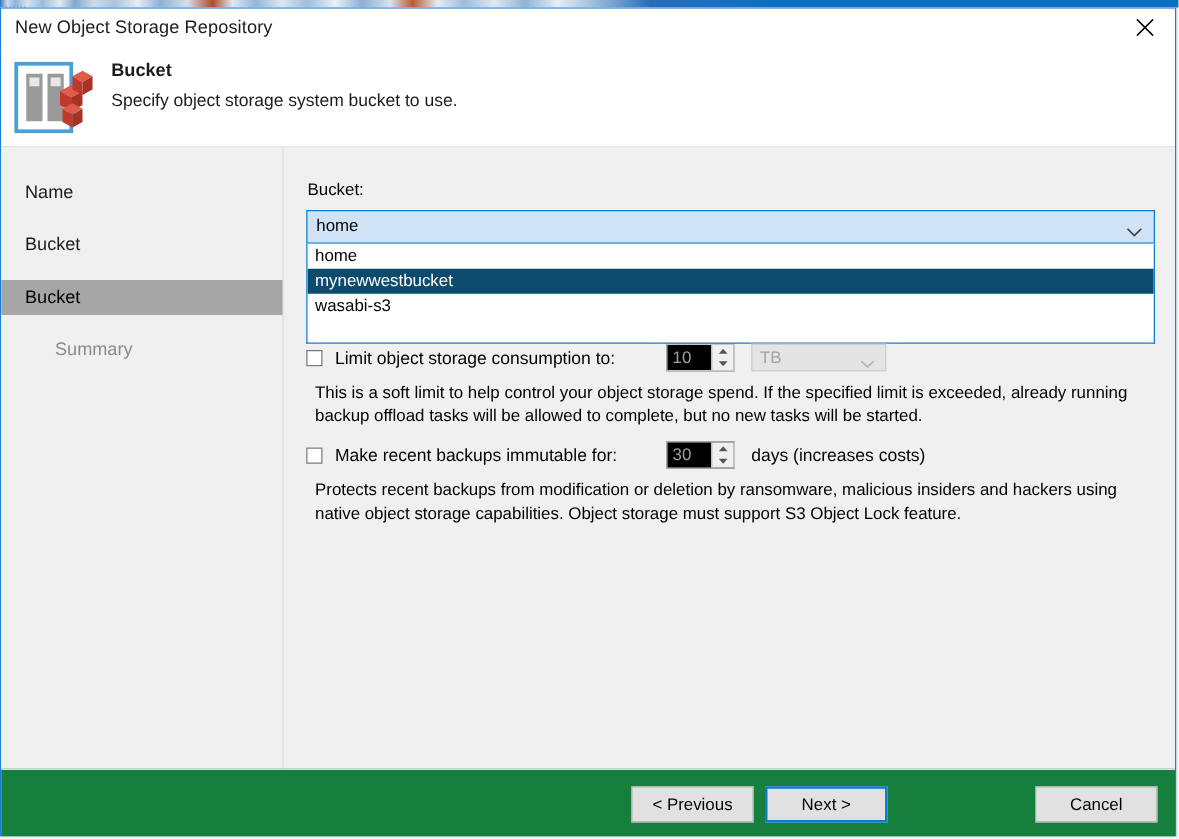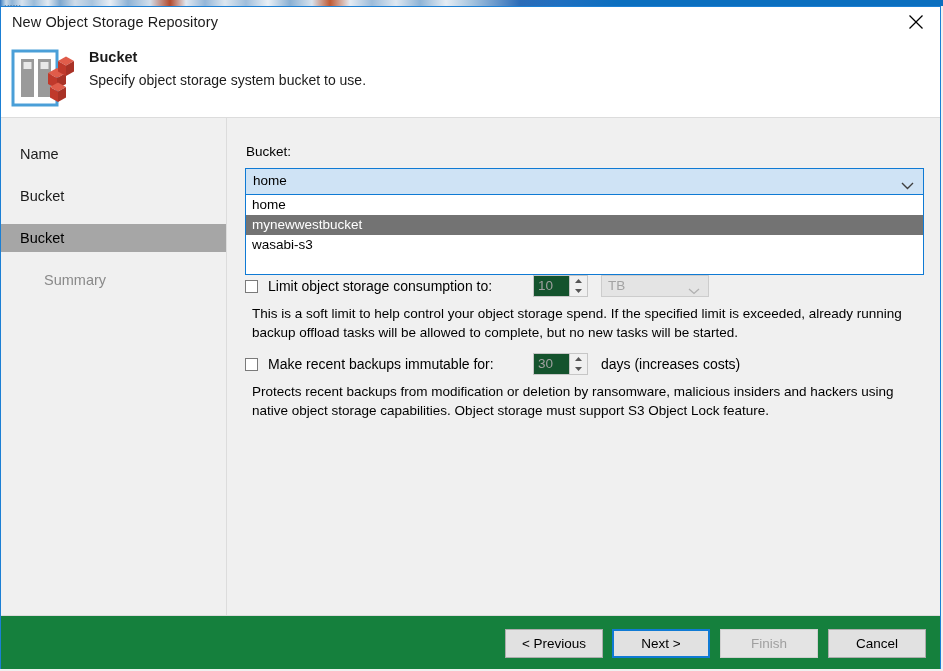--- a/index.html
+++ b/index.html
@@ -215,21 +215,21 @@
   .drop-item {
     position: relative;
     height: 20px;
     line-height: 20px;
     padding-left: 6px;
     font-size: 13.5px;
     color: #000;
     cursor: default;
   }
   .drop-item.sel {
-    background: #737373;
+    background: #0c4a6e;
     color: #ffffff;
   }
 
   
   .cbrow { position: absolute; left: 17px; }
   .checkbox {
     position: absolute;
     left: 0;
     top: 2px;
     width: 13px;
@@ -256,21 +256,21 @@
     width: 665px;
   }
 
   
   .spin {
     position: absolute;
     width: 55px;
     height: 22px;
     top: -3px;
     border: 1px solid #c6c6c6;
-    background: #14532d;
+    background: #000000;
     box-sizing: border-box;
   }
   .spin-val {
     position: absolute;
     left: 4px;
     top: 2px;
     font-size: 13.5px;
     color: #a0a0a0;
   }
   .spin-btns {
@@ -472,18 +472,17 @@
         </div>
 
         <div class="desc" style="top:264px;">Protects recent backups from modification or deletion by ransomware, malicious insiders and hackers using native object storage capabilities. Object storage must support S3 Object Lock feature.</div>
 
       </div>
     </div>
 
     <div class="footer">
       <div class="btn" style="left:504px; width:98px;">&lt; Previous</div>
       <div class="btn primary" style="left:611px; width:98px;">Next &gt;</div>
-      <div class="btn disabled" style="left:719px; width:98px;">Finish</div>
       <div class="btn" style="left:827px; width:98px;">Cancel</div>
     </div>
 
   </div>
 </div>
 
 </body></html>

